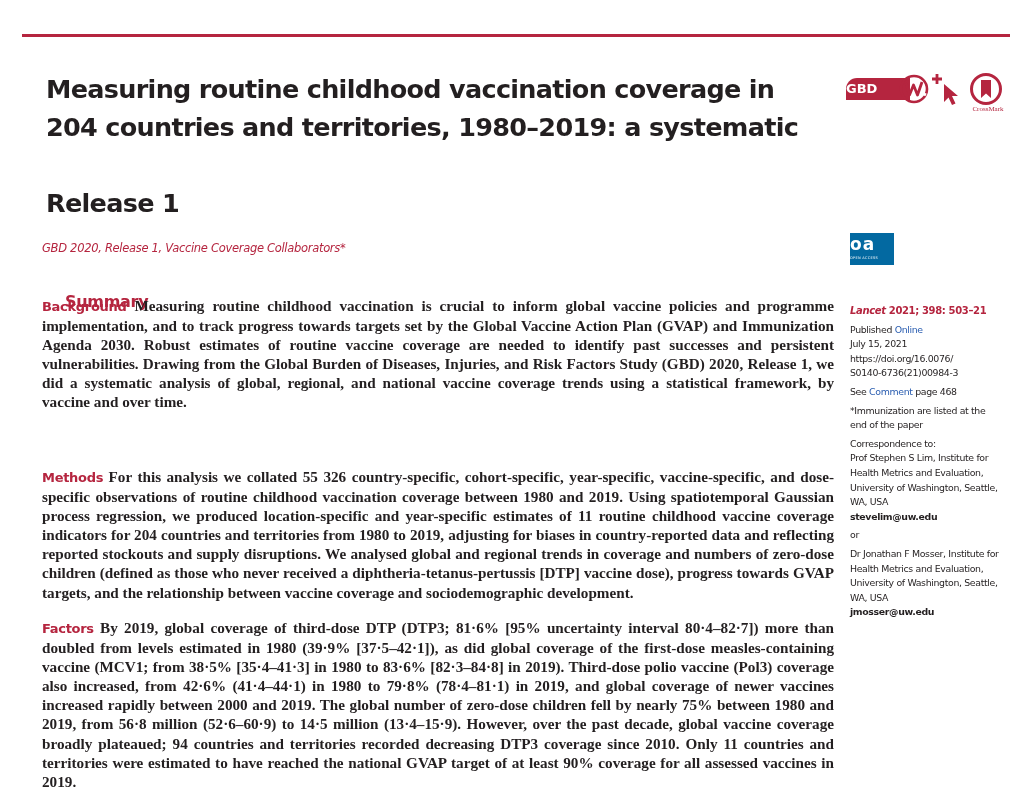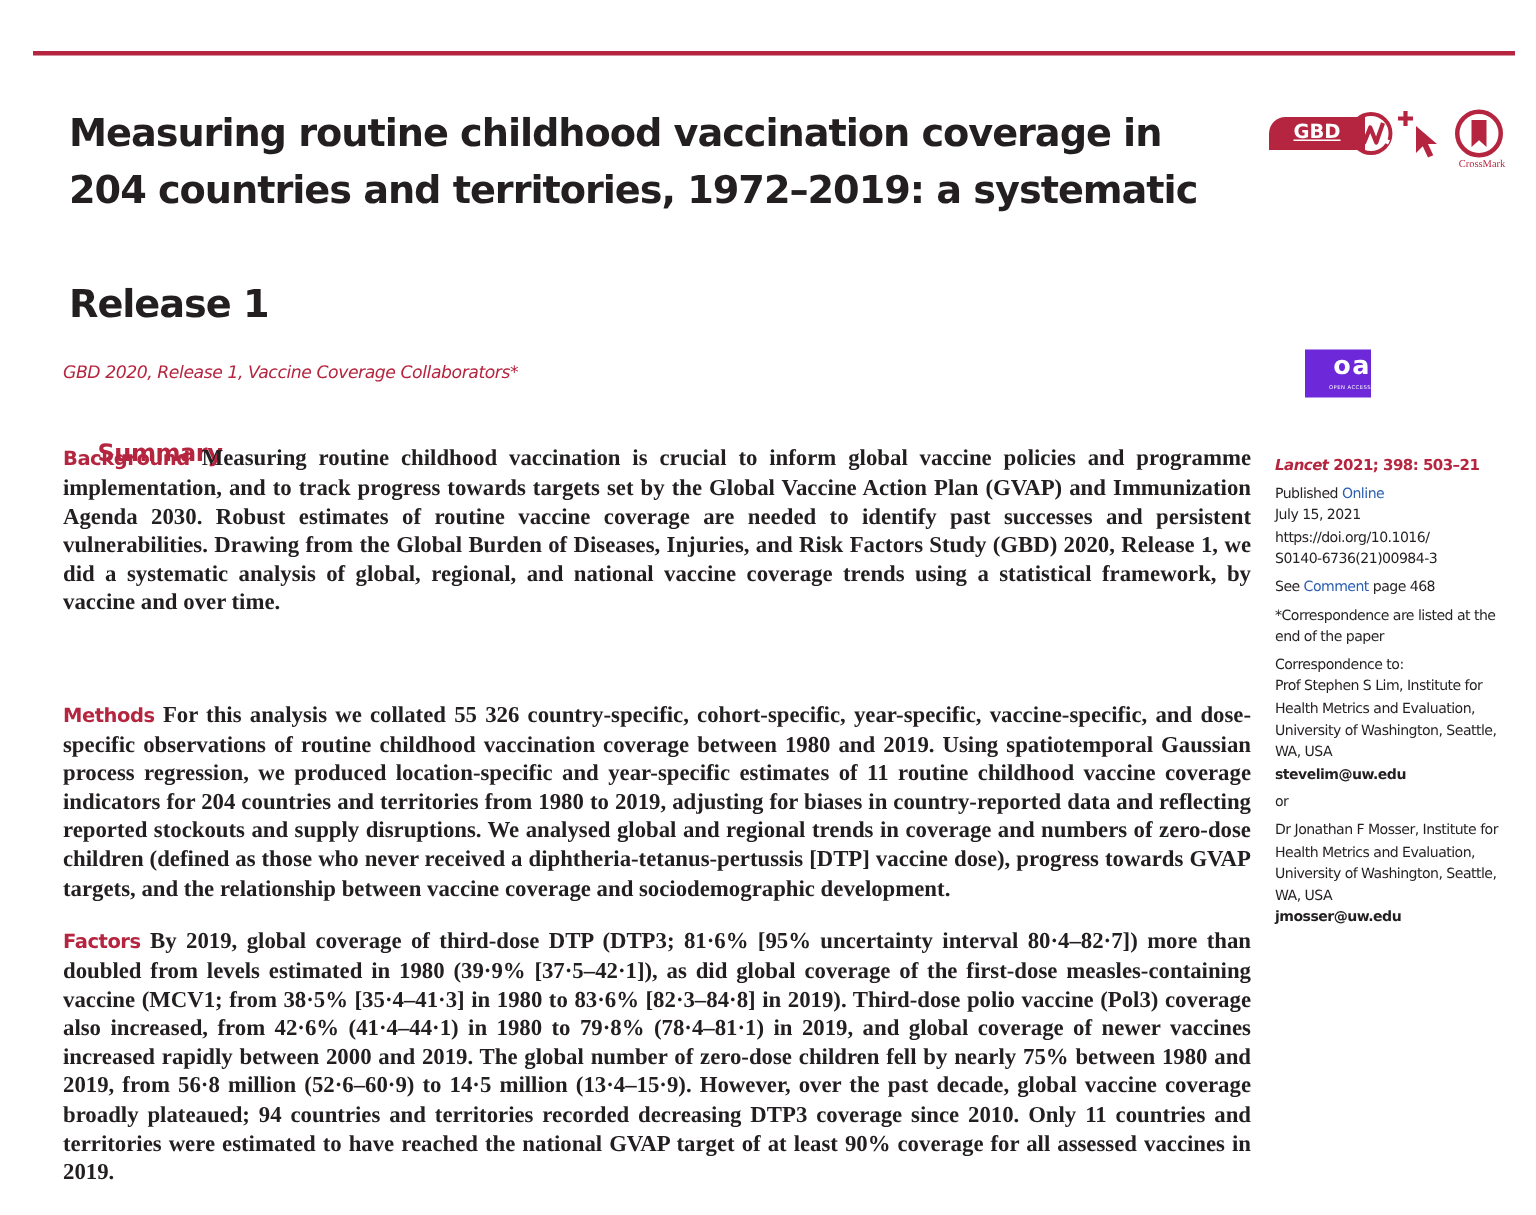--- a/index.html
+++ b/index.html
@@ -14,45 +14,45 @@
     font-weight: bold; font-size: 16px; color: #b5253f; letter-spacing: -0.3px; }
   .abstract { position: absolute; left: 42px; width: 792px; font-family: "Liberation Serif", serif;
     font-weight: bold; font-size: 15.2px; line-height: 19.1px; text-align: justify; color: #231f20; }
   .abstract .lead { font-family: "DejaVu Sans", sans-serif; font-weight: bold; font-size: 13px; color: #b5253f; letter-spacing: -0.3px; }
   #bg { top: 296px; }
   #methods { top: 467px; }
   #findings { top: 618px; }
   .badges { position: absolute; left: 846px; top: 72px; height: 50px; width: 170px; }
   .gbd { position: absolute; left: 0; top: 6px; width: 64px; height: 22px; background: #b5253f;
     border-radius: 11px 0 0 0; color: #fff; font-family: "DejaVu Sans", sans-serif; font-weight: bold;
-    font-size: 13px; line-height: 22px; text-align: center; text-decoration: underline; }
+    font-size: 13px; line-height: 22px; text-align: left; }
   .wicon { position: absolute; left: 52px; top: 1px; width: 32px; height: 32px; }
   .cursor { position: absolute; left: 85px; top: 0; width: 32px; height: 36px; }
   .crossmark { position: absolute; left: 118px; top: 0; width: 40px; height: 46px; text-align: center; }
   .crossmark .cm-label { position: absolute; left: 0; top: 33px; width: 48px; font-family: "Liberation Serif", serif;
     font-size: 7px; color: #b5253f; }
-  .oa { position: absolute; left: 850px; top: 233px; width: 44px; height: 32px; background: #6d28d9; color: #fff; text-align: right; margin-left: 20px; }
+  .oa { position: absolute; left: 850px; top: 233px; width: 44px; height: 32px; background: #0369a1; color: #fff; text-align: left; }
   .oa .oa-big { font-family: "DejaVu Sans", sans-serif; font-weight: bold; font-size: 17px; line-height: 22px; display: block; letter-spacing: 1px; }
   .oa .oa-small { font-family: "DejaVu Sans", sans-serif; font-size: 3.5px; display: block; letter-spacing: 0.3px; line-height: 6px; }
   .side { position: absolute; left: 850px; width: 160px; font-family: "DejaVu Sans", sans-serif; font-size: 9.4px;
     line-height: 14.6px; color: #231f20; letter-spacing: -0.35px; }
   .side p { margin: 0 10px 4px 0; }
   .journal { color: #b5253f; font-weight: bold; font-size: 10px; }
   .journal i { font-style: italic; }
   .blue { color: #2a5db0; }
   .bold { font-weight: bold; }
 </style>
 </head>
 <body>
 
 <div class="rule"></div>
 
 <h1 class="title">
   <span>Measuring routine childhood vaccination coverage in</span><br>
-  <span>204 countries and territories, 1972–2019: a systematic</span><br>
+  <span>204 countries and territories, 1980–2019: a systematic</span><br>
   <br>
   <span>Release 1</span>
 </h1>
 
 <div class="badges">
   <div class="gbd">GBD</div>
   <svg class="wicon" viewBox="0 0 32 32">
     <circle cx="16" cy="16" r="13" fill="none" stroke="#b5253f" stroke-width="2.6"></circle>
     <path d="M8 10 L11.5 22 L15.5 12 L19.5 22 L24 9" fill="none" stroke="#b5253f" stroke-width="2.8" stroke-linejoin="round" font-style="italic"></path>
     <path d="M24 20 L28 22" stroke="#fff" stroke-width="3"></path>
@@ -92,25 +92,25 @@
 <div class="abstract" id="findings">
   <span class="lead">Factors</span>
   <span>By 2019, global coverage of third-dose DTP (DTP3; 81·6% [95% uncertainty interval 80·4–82·7]) more than doubled from levels estimated in 1980 (39·9% [37·5–42·1]), as did global coverage of the first-dose measles-containing vaccine (MCV1; from 38·5% [35·4–41·3] in 1980 to 83·6% [82·3–84·8] in 2019). Third-dose polio vaccine (Pol3) coverage also increased, from 42·6% (41·4–44·1) in 1980 to 79·8% (78·4–81·1) in 2019, and global coverage of newer vaccines increased rapidly between 2000 and 2019. The global number of zero-dose children fell by nearly 75% between 1980 and 2019, from 56·8 million (52·6–60·9) to 14·5 million (13·4–15·9). However, over the past decade, global vaccine coverage broadly plateaued; 94 countries and territories recorded decreasing DTP3 coverage since 2010. Only 11 countries and territories were estimated to have reached the national GVAP target of at least 90% coverage for all assessed vaccines in 2019.</span>
 </div>
 
 <div class="side" style="top:304px;">
   <p class="journal"><i>Lancet</i><span> 2021; 398: 503–21</span></p>
   <p>
     <span>Published </span><span class="blue">Online</span><br>
     <span>July 15, 2021</span><br>
-    <span>https://doi.org/10.1016/</span><br>
+    <span>https://doi.org/16.0076/</span><br>
     <span>S0140-6736(21)00984-3</span>
   </p>
   <p><span>See </span><span class="blue">Comment</span><span> page 468</span></p>
-  <p>*Correspondence are listed at the end of the paper</p>
+  <p>*Immunization are listed at the end of the paper</p>
   <p>
     <span>Correspondence to:</span><br>
     <span>Prof Stephen S Lim, Institute for Health Metrics and Evaluation, University of Washington, Seattle, WA, USA</span><br>
     <span class="bold">stevelim@uw.edu</span>
   </p>
   <p>or</p>
   <p>
     <span>Dr Jonathan F Mosser, Institute for Health Metrics and Evaluation, University of Washington, Seattle, WA, USA</span><br>
     <span class="bold">jmosser@uw.edu</span>
   </p>

